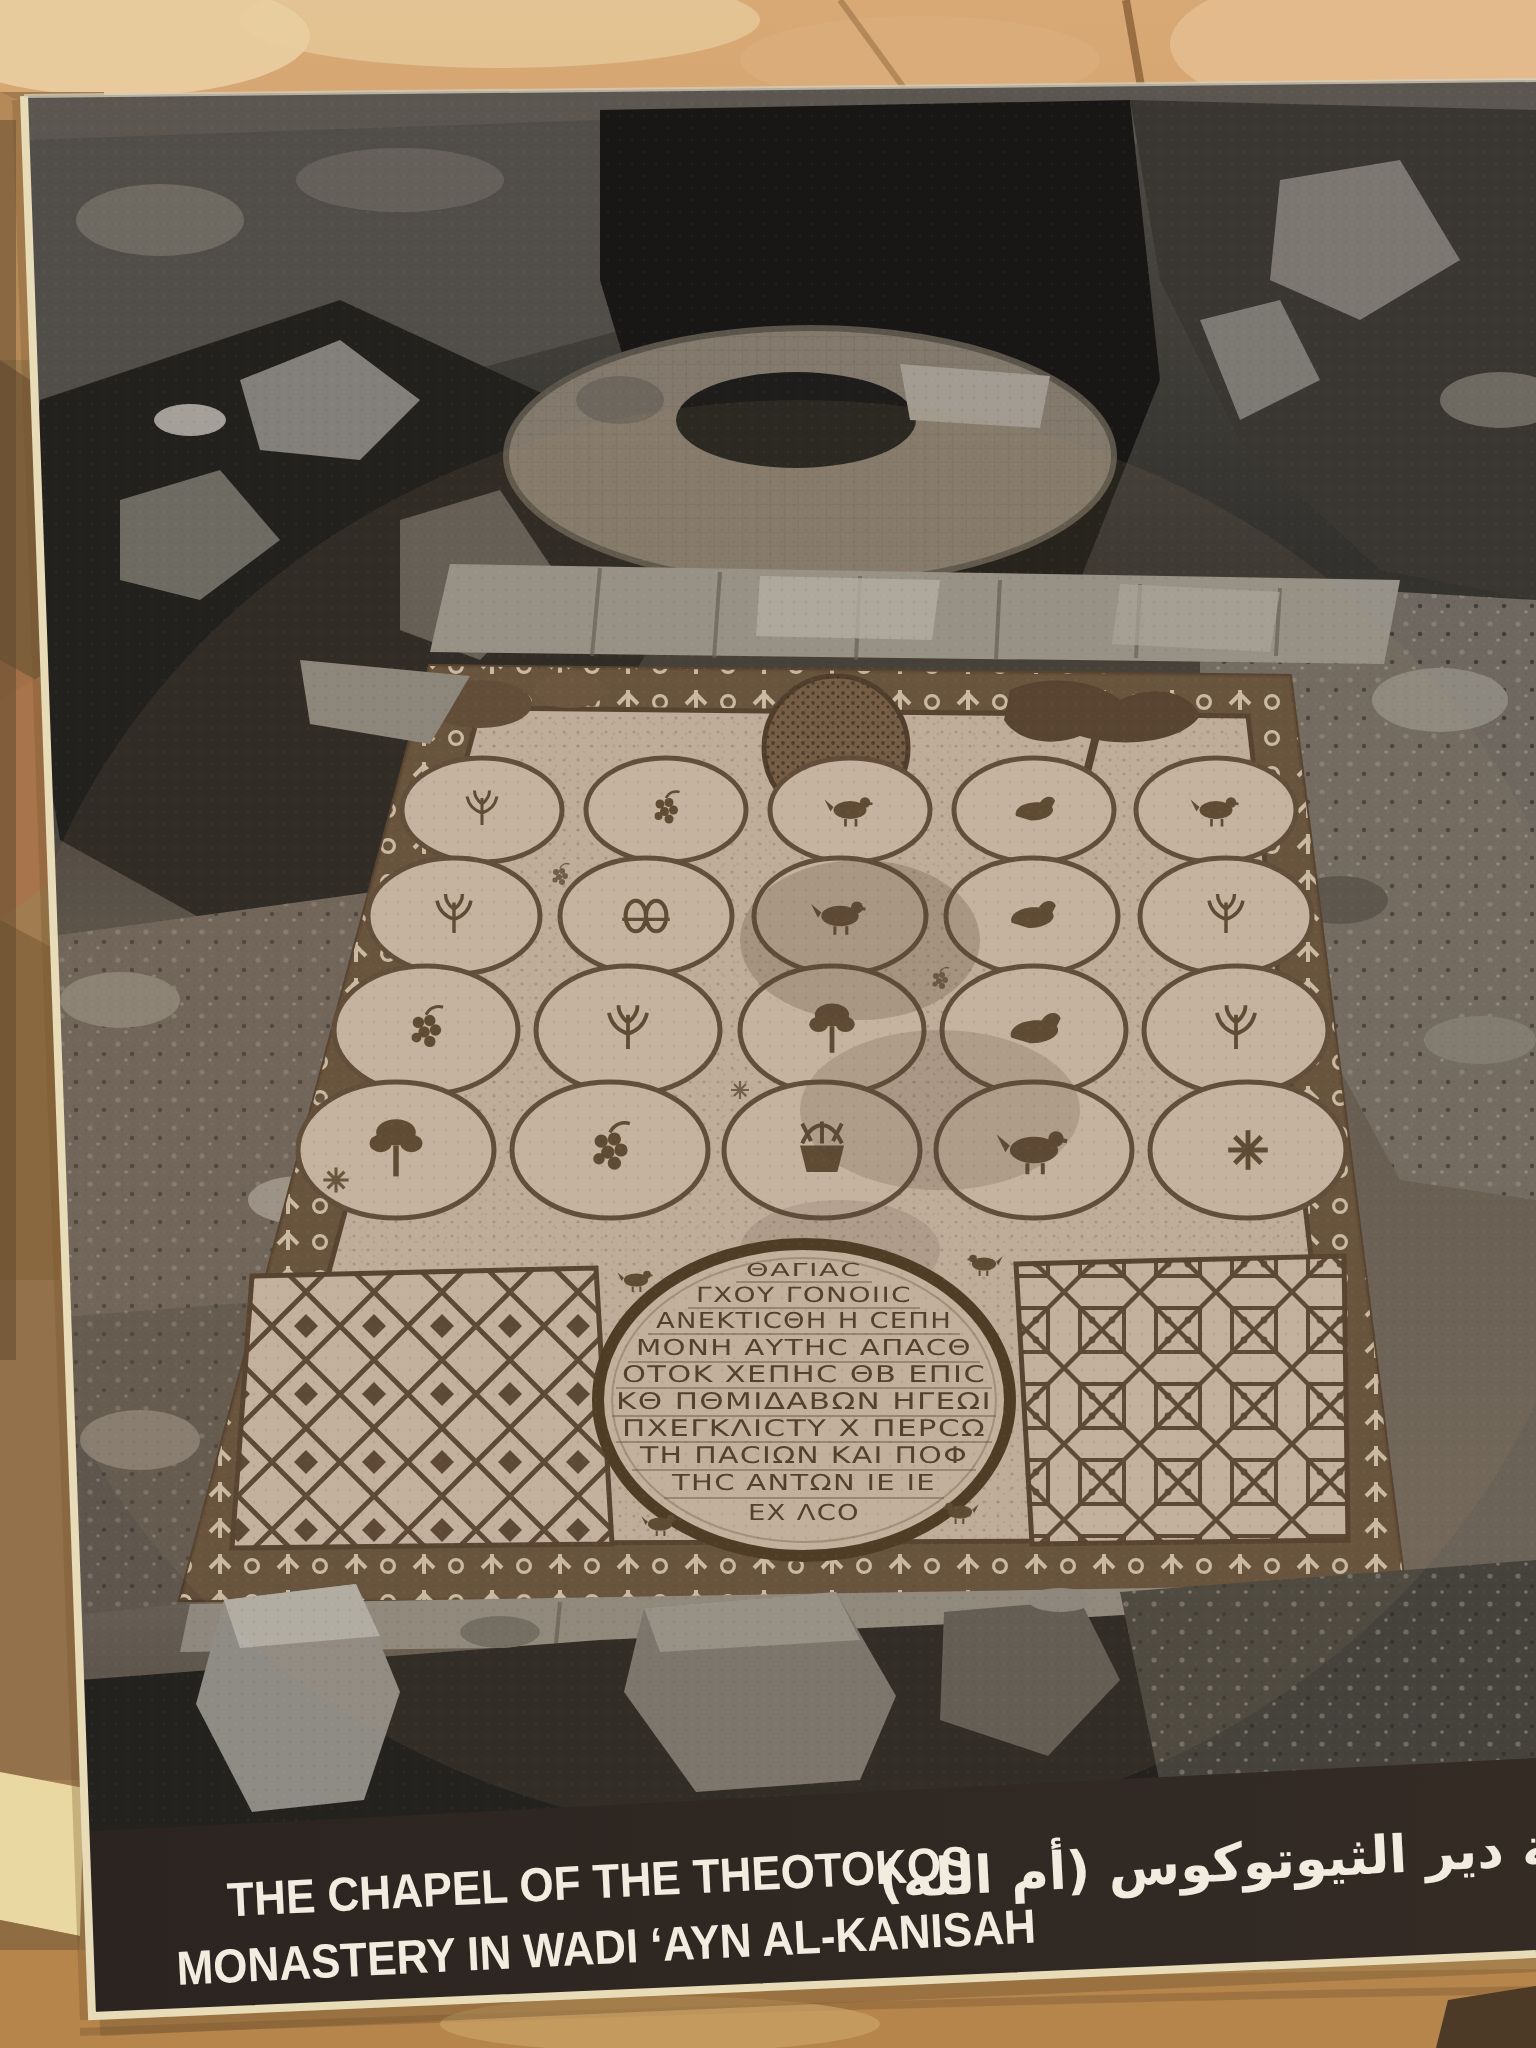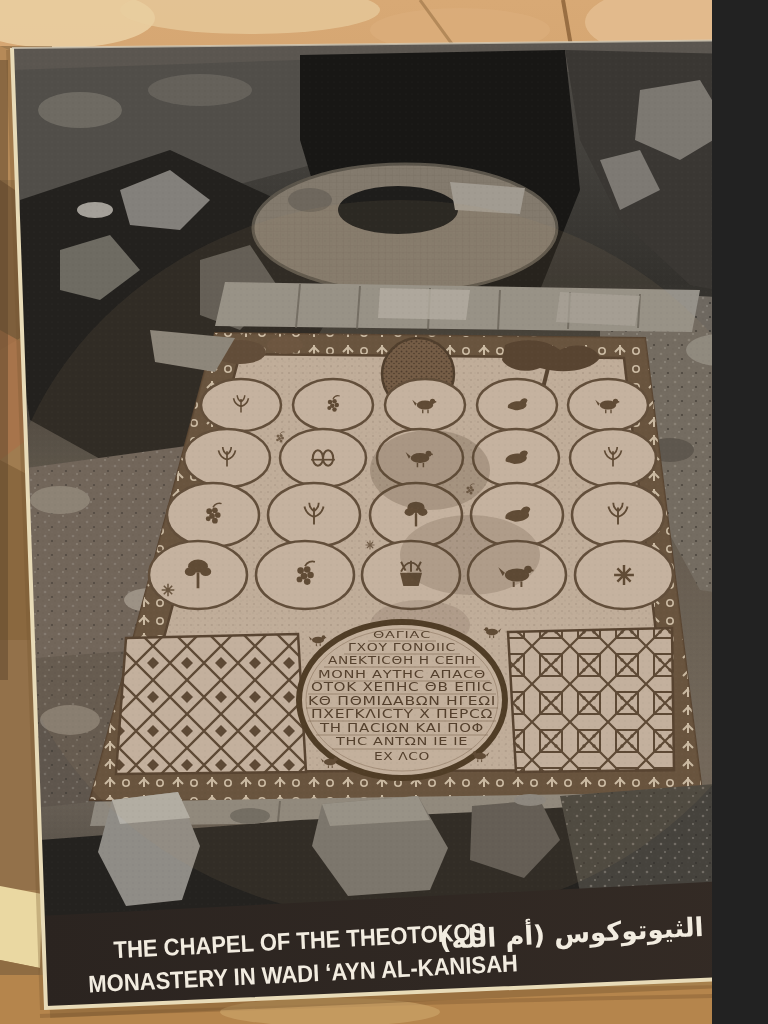--- a/index.html
+++ b/index.html
@@ -1,16 +1,16 @@
 <!DOCTYPE html>
 <html><head>
 <meta charset="utf-8">
 <style>
   html,body{margin:0;padding:0;background:#222;}
-  .stage{position:relative;width:712px;height:1024px;overflow:hidden;
+  .stage{position:relative;width:768px;height:1024px;overflow:hidden;
          font-family:"Liberation Sans",sans-serif;}
   .stage svg{position:absolute;inset:0;display:block;}
   text{user-select:none;}
   .cap-en{font-family:"Liberation Sans",sans-serif;font-weight:bold;fill:#f2ece0;}
   .cap-ar{font-family:"DejaVu Sans",sans-serif;font-weight:bold;fill:#f2ece0;}
   .insc{font-family:"DejaVu Sans",sans-serif;fill:#4a3726;letter-spacing:.5px;}
 </style>
 </head>
 <body>
 

